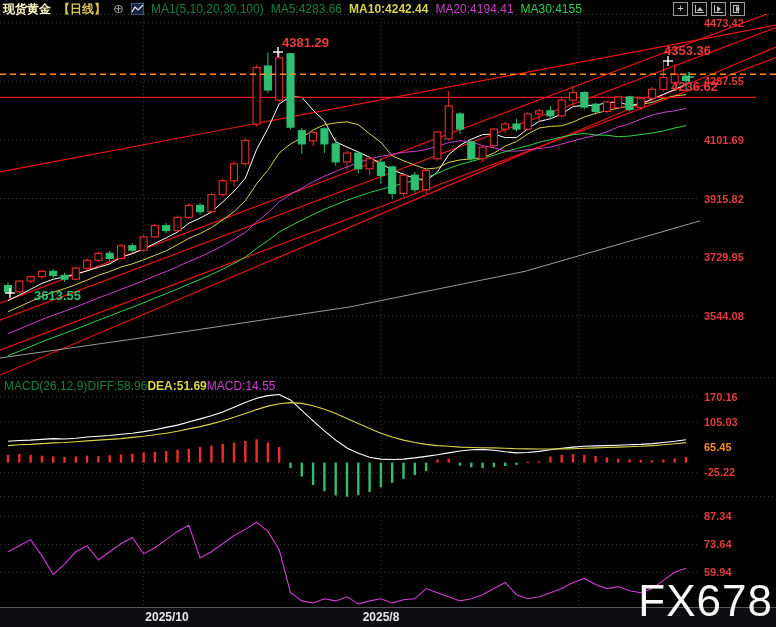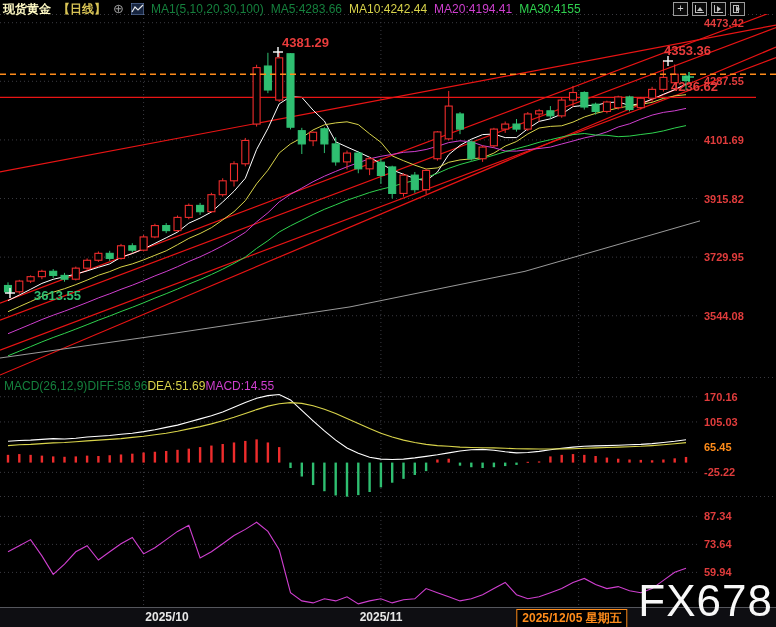--- a/index.html
+++ b/index.html
@@ -5,21 +5,21 @@
   html,body{margin:0;padding:0;background:#000;}
   .app{position:relative;width:776px;height:627px;background:#000;overflow:hidden;
        font-family:"Liberation Sans","DejaVu Sans",sans-serif;}
   #chart{position:absolute;left:0;top:0;z-index:1;}
   .topbar{position:absolute;left:0;top:0;width:776px;height:18px;z-index:6;
           display:flex;align-items:center;gap:7px;padding-left:3px;font-size:12px;color:#e8e8e8;}
   .title{font-weight:bold;color:#fef9c3;}
   .period{color:#d8c355;font-weight:bold;}
   .plus{color:#9a9a9a;font-size:13px;line-height:12px;}
   .mini-ic{width:13px;height:12px;display:inline-block;}
-  .w{color:#15803d;} .y{color:#d8d34a;} .m{color:#cf3fcf;} .g{color:#2fd24f;}
+  .w{color:#15803d;} .y{color:#d8d34a;font-weight:bold;} .m{color:#cf3fcf;} .g{color:#2fd24f;}
   .tools{position:absolute;right:31px;top:2px;display:flex;gap:4px;z-index:7;}
   .tool{width:15px;height:14px;border:1px solid #9a9a9a;position:relative;box-sizing:border-box;
         color:#cfcfcf;font-size:11px;line-height:11px;text-align:center;cursor:pointer;background:#0a0a0a;}
   .ax{position:absolute;left:2px;bottom:2px;width:8px;height:7px;border-left:1px solid #c0c0c0;border-bottom:1px solid #c0c0c0;}
   .ar-up{position:absolute;top:1px;right:3px;width:0;height:0;border:3px solid transparent;border-bottom:4px solid #c0c0c0;}
   .ar-rt{position:absolute;top:3px;right:1px;width:0;height:0;border:3px solid transparent;border-left:4px solid #c0c0c0;}
   .door{position:absolute;left:2px;top:2px;bottom:2px;width:4px;border:1px solid #c0c0c0;}
   .subhdr{position:absolute;left:4px;z-index:6;display:flex;font-size:12px;}
   #macdHdr{top:379px;} #rsiHdr{top:497px;}
   .xaxis{position:absolute;left:0;top:607px;width:776px;height:37px;background:#0e0e12;
@@ -332,18 +332,17 @@
   <div class="subhdr" id="macdHdr">
     <span class="w">MACD(26,12,9)</span>
     <span class="w">DIFF:58.96</span>
     <span class="y">DEA:51.69</span>
     <span class="m">MACD:14.55</span>
   </div>
 
 
   <div class="xaxis">
     <span id="xl1">2025/10</span>
-    <span id="xl2">2025/11</span>
-    <span id="xl3">2025/12/05 星期五</span>
+    <span id="xl2">2025/8</span>
   </div>
 
   <div class="watermark">FX678</div>
 </div>
 
 </body></html>

